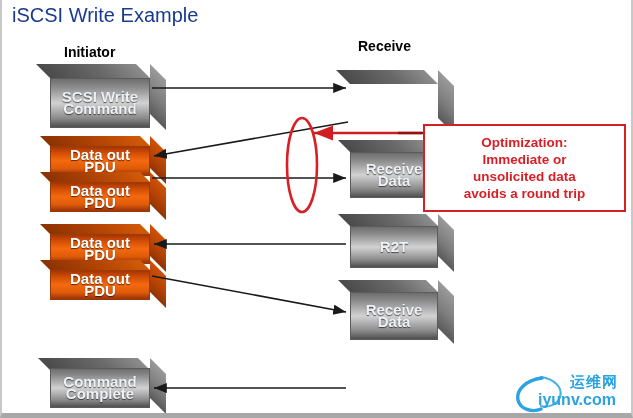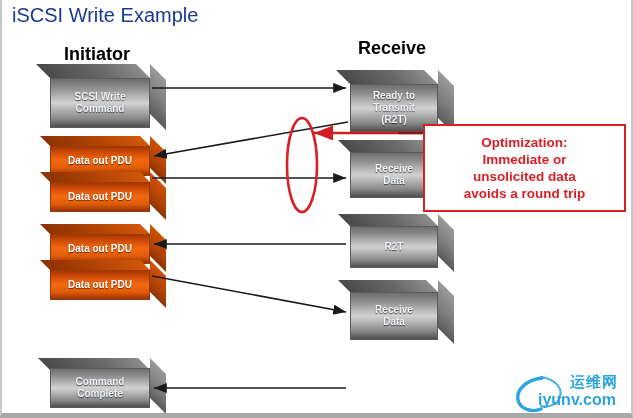--- a/index.html
+++ b/index.html
@@ -20,34 +20,34 @@
     overflow:hidden;
   }
   #title{
     position:absolute;left:10px;top:4px;
     font-size:20px;color:#1a3a8f;
     letter-spacing:0px;
     white-space:nowrap;
   }
   .col-head{
     position:absolute;
-    font-size:18px;font-weight:bold;color:#000;
+    font-size:14px;font-weight:bold;color:#000;
     white-space:nowrap;
   }
   #head-initiator{left:62px;top:44px;}
   #head-target{left:356px;top:38px;}
 
   
   .block{position:absolute;}
   .block .face{
     position:absolute;left:0;bottom:0;
     width:100%;
     display:flex;align-items:center;justify-content:center;
     text-align:center;
-    font-size:10px;font-weight:bold;line-height:12px;
+    font-size:15px;font-weight:bold;line-height:12px;
     color:#ffffff;
     text-shadow:0 1px 1px rgba(0,0,0,.6);
     box-sizing:border-box;
     padding:0 4px;
   }
   
   .gray .face{
     background:linear-gradient(to bottom,#6e6e6e 0%,#8d8d8d 18%,#d2d2d2 50%,#8a8a8a 82%,#4e4e4e 100%);
     border:1px solid #5b5b5b;
     color:#eef2f7;
@@ -149,23 +149,20 @@
   <div class="block gray" style="left:48px;top:358px;width:116px;height:52px;">
     <div class="lid" style="left:0;top:0;width:100px;height:12px;transform:skewX(45deg);transform-origin:bottom left;"></div>
     <div class="side" style="left:100px;top:0px;width:16px;height:40px;transform:skewY(45deg);transform-origin:top left;"></div>
     <div class="face" style="width:100px;height:40px;bottom:2px;white-space:pre-line;">Command
 Complete</div>
   </div>
 
   <div class="block gray" style="left:348px;top:70px;width:104px;height:62px;">
     <div class="lid" style="left:0;top:0;width:88px;height:14px;transform:skewX(45deg);transform-origin:bottom left;"></div>
     <div class="side" style="left:88px;top:0px;width:16px;height:48px;transform:skewY(45deg);transform-origin:top left;"></div>
-    <div class="face" style="width:88px;height:48px;bottom:0px;white-space:pre-line;">Ready to
-Transmit
-(R2T)</div>
   </div>
 
   <div class="block gray" style="left:348px;top:140px;width:104px;height:58px;">
     <div class="lid" style="left:0;top:0;width:88px;height:12px;transform:skewX(45deg);transform-origin:bottom left;"></div>
     <div class="side" style="left:88px;top:0px;width:16px;height:46px;transform:skewY(45deg);transform-origin:top left;"></div>
     <div class="face" style="width:88px;height:46px;bottom:0px;white-space:pre-line;">Receive
 Data</div>
   </div>
 
   <div class="block gray" style="left:348px;top:214px;width:104px;height:54px;">

